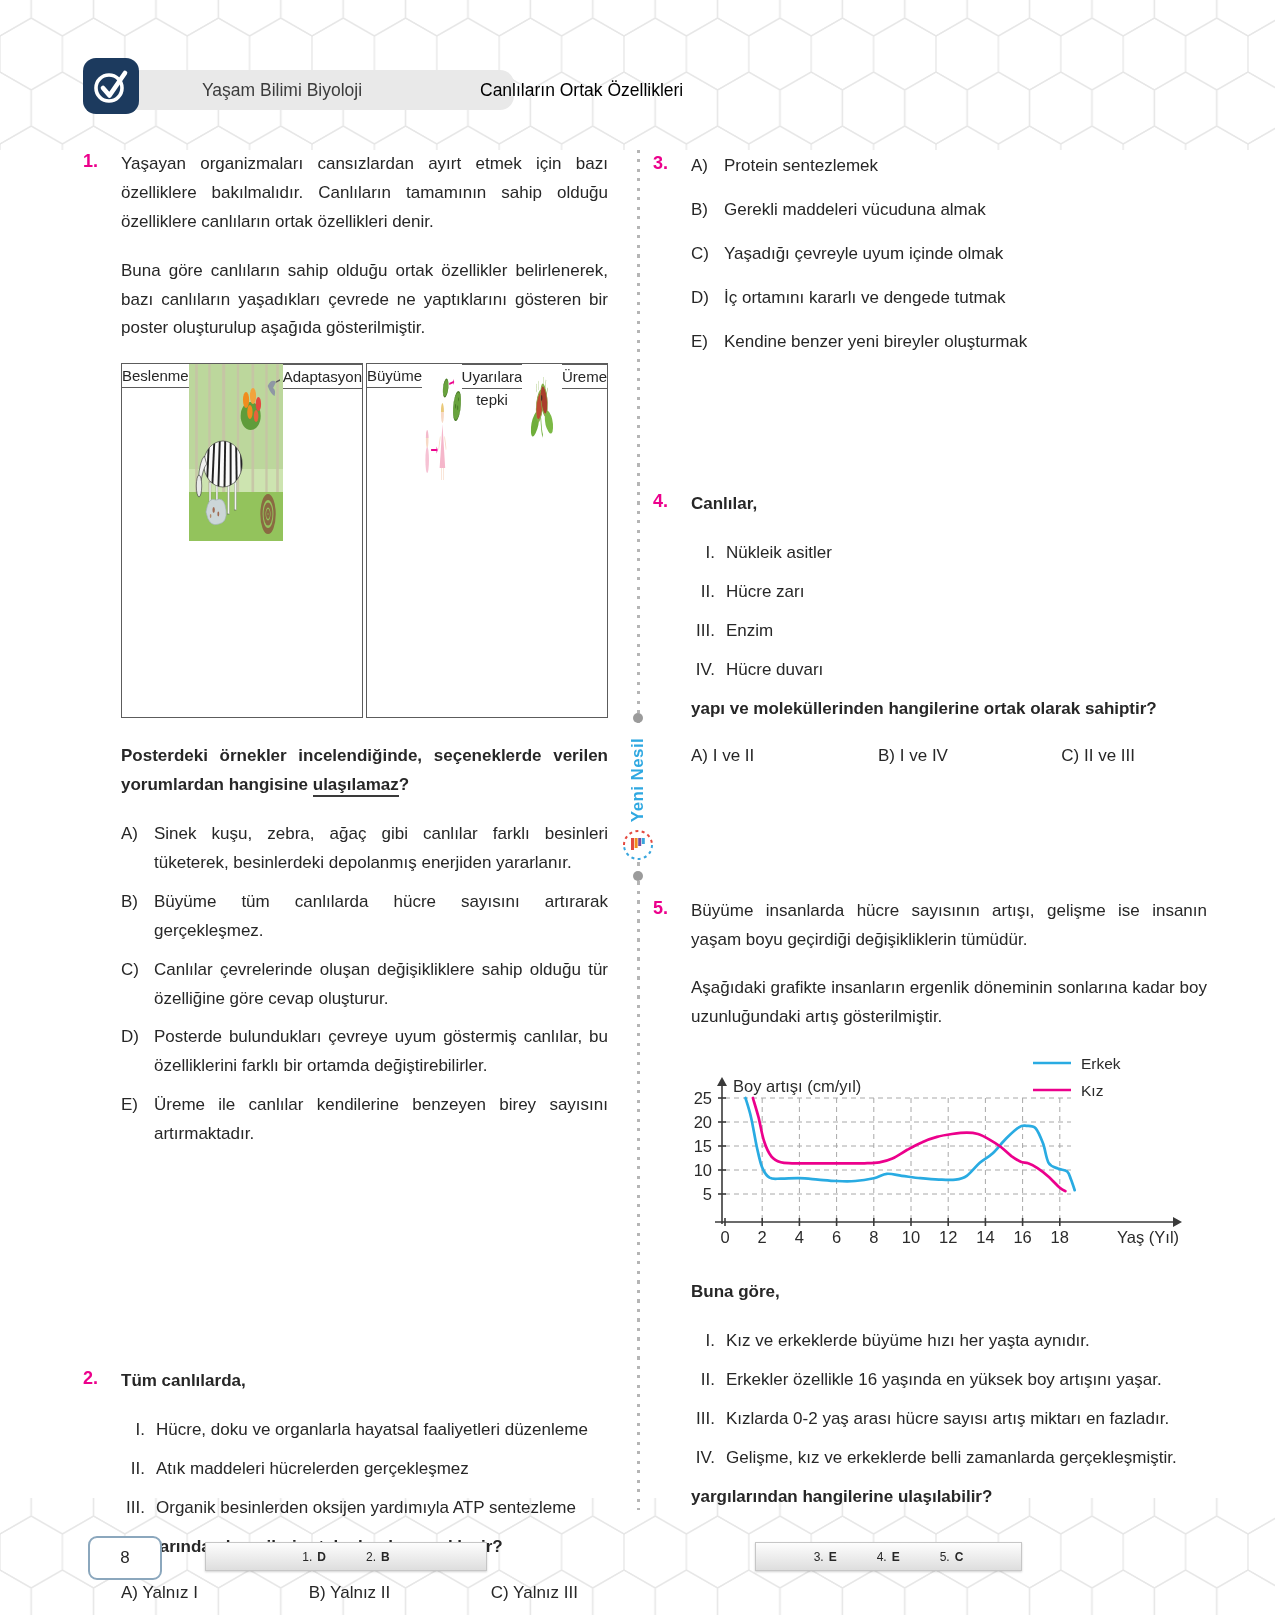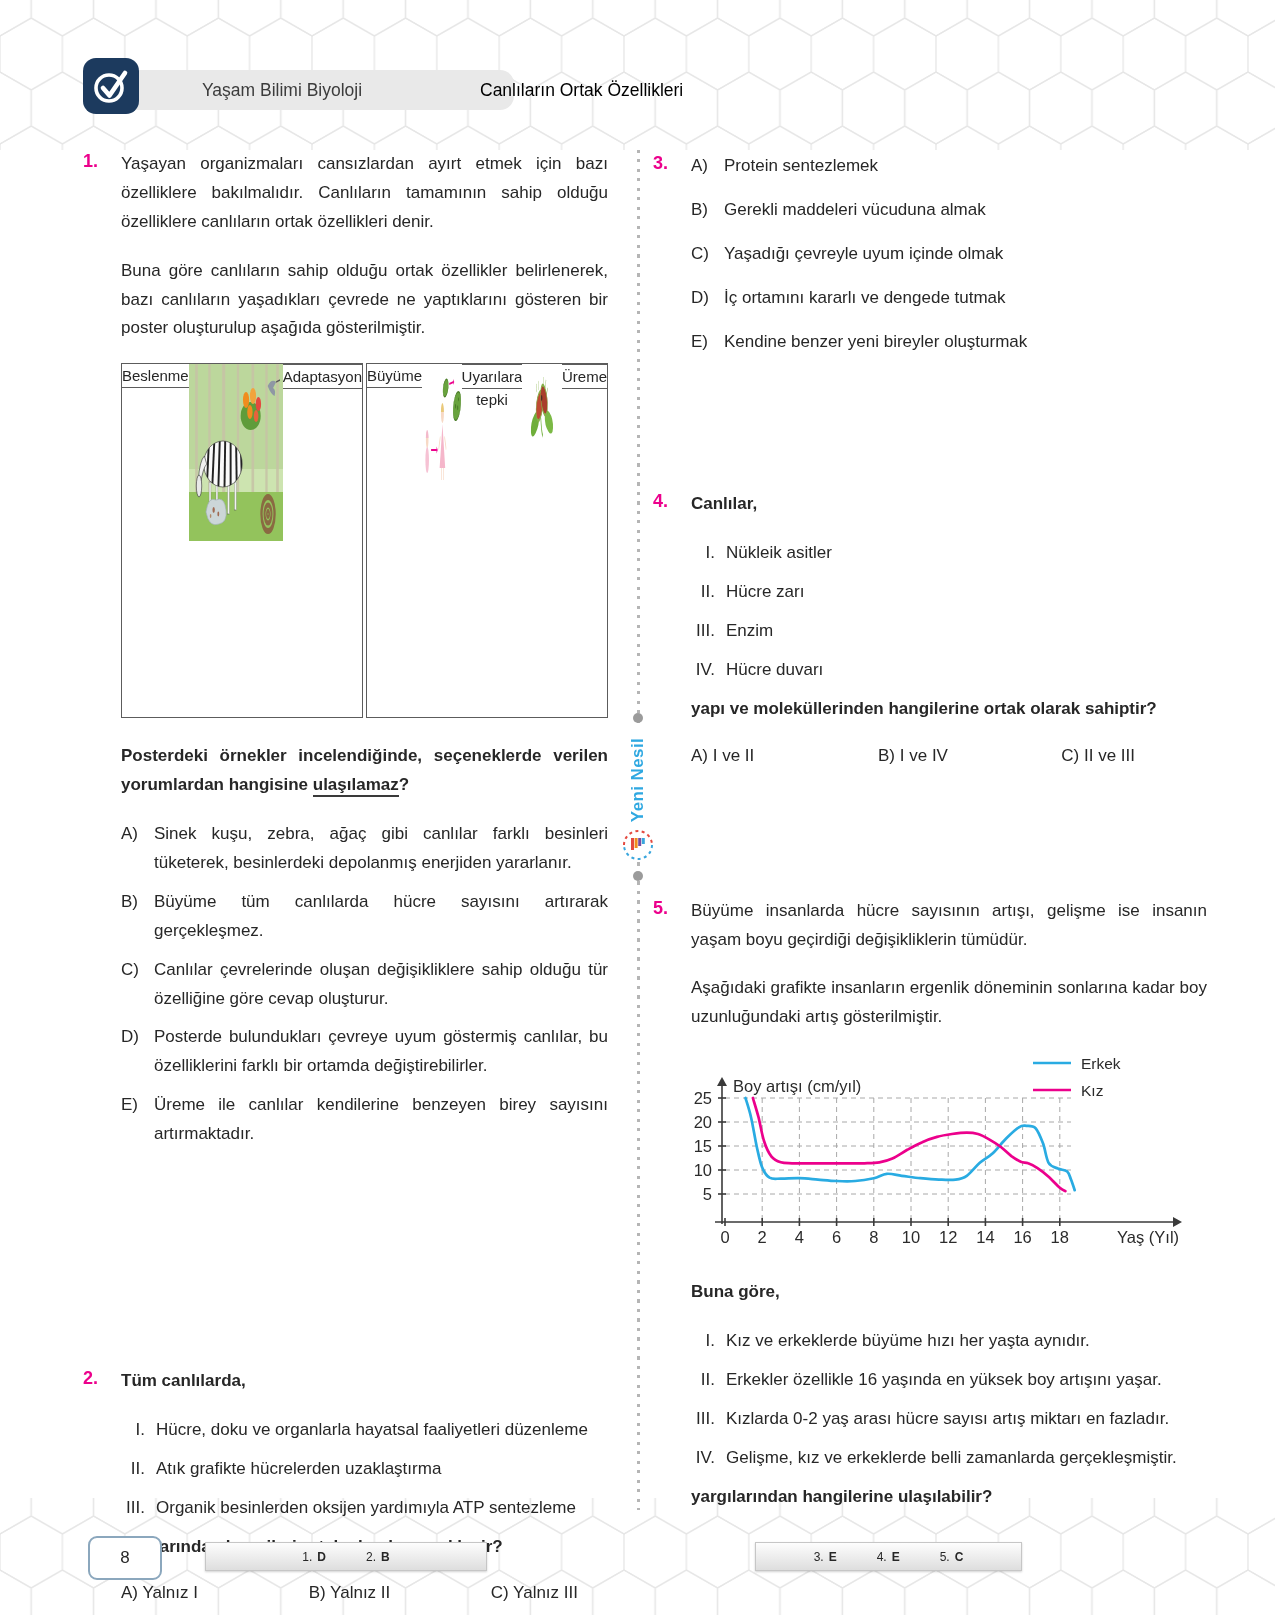--- a/index.html
+++ b/index.html
@@ -359,21 +359,21 @@
     <section class="q" style="margin-top:208px">
       <div class="qnum">2.</div>
       <div class="qbody">
         <p class="intro">Tüm canlılarda,</p>
         <div class="item">
             <span class="rn">I.</span>
             <span class="itx">Hücre, doku ve organlarla hayatsal faaliyetleri düzenleme</span>
           </div>
         <div class="item">
             <span class="rn">II.</span>
-            <span class="itx">Atık grafikte hücrelerden uzaklaştırma</span>
+            <span class="itx">Atık maddeleri hücrelerden gerçekleşmez</span>
           </div>
         <div class="item">
             <span class="rn">III.</span>
             <span class="itx">Organik besinlerden oksijen yardımıyla ATP sentezleme</span>
           </div>
         <p class="stem" style="margin-bottom:6px">olaylarından hangileri ortak olarak gerçekleşir?</p>
         <div class="optrow r1">
           <span class="o1">A) Yalnız I</span>
           <span class="o2">B) Yalnız II</span>
           <span class="o3">C) Yalnız III</span>

